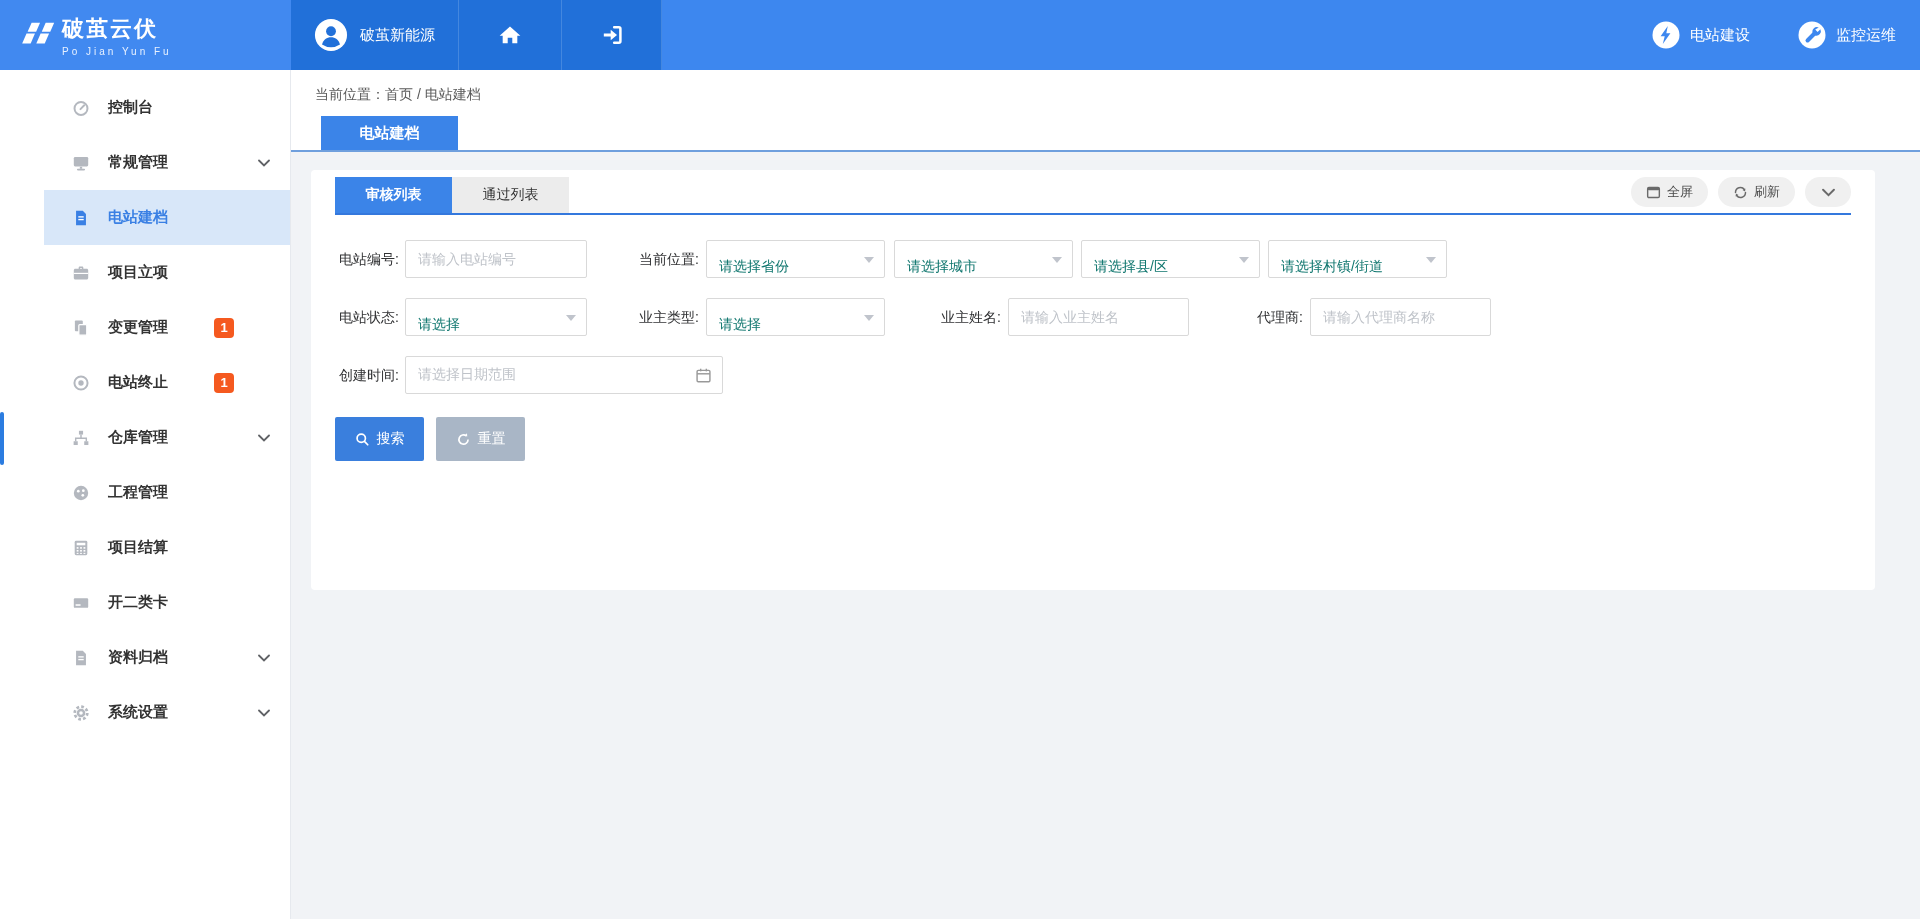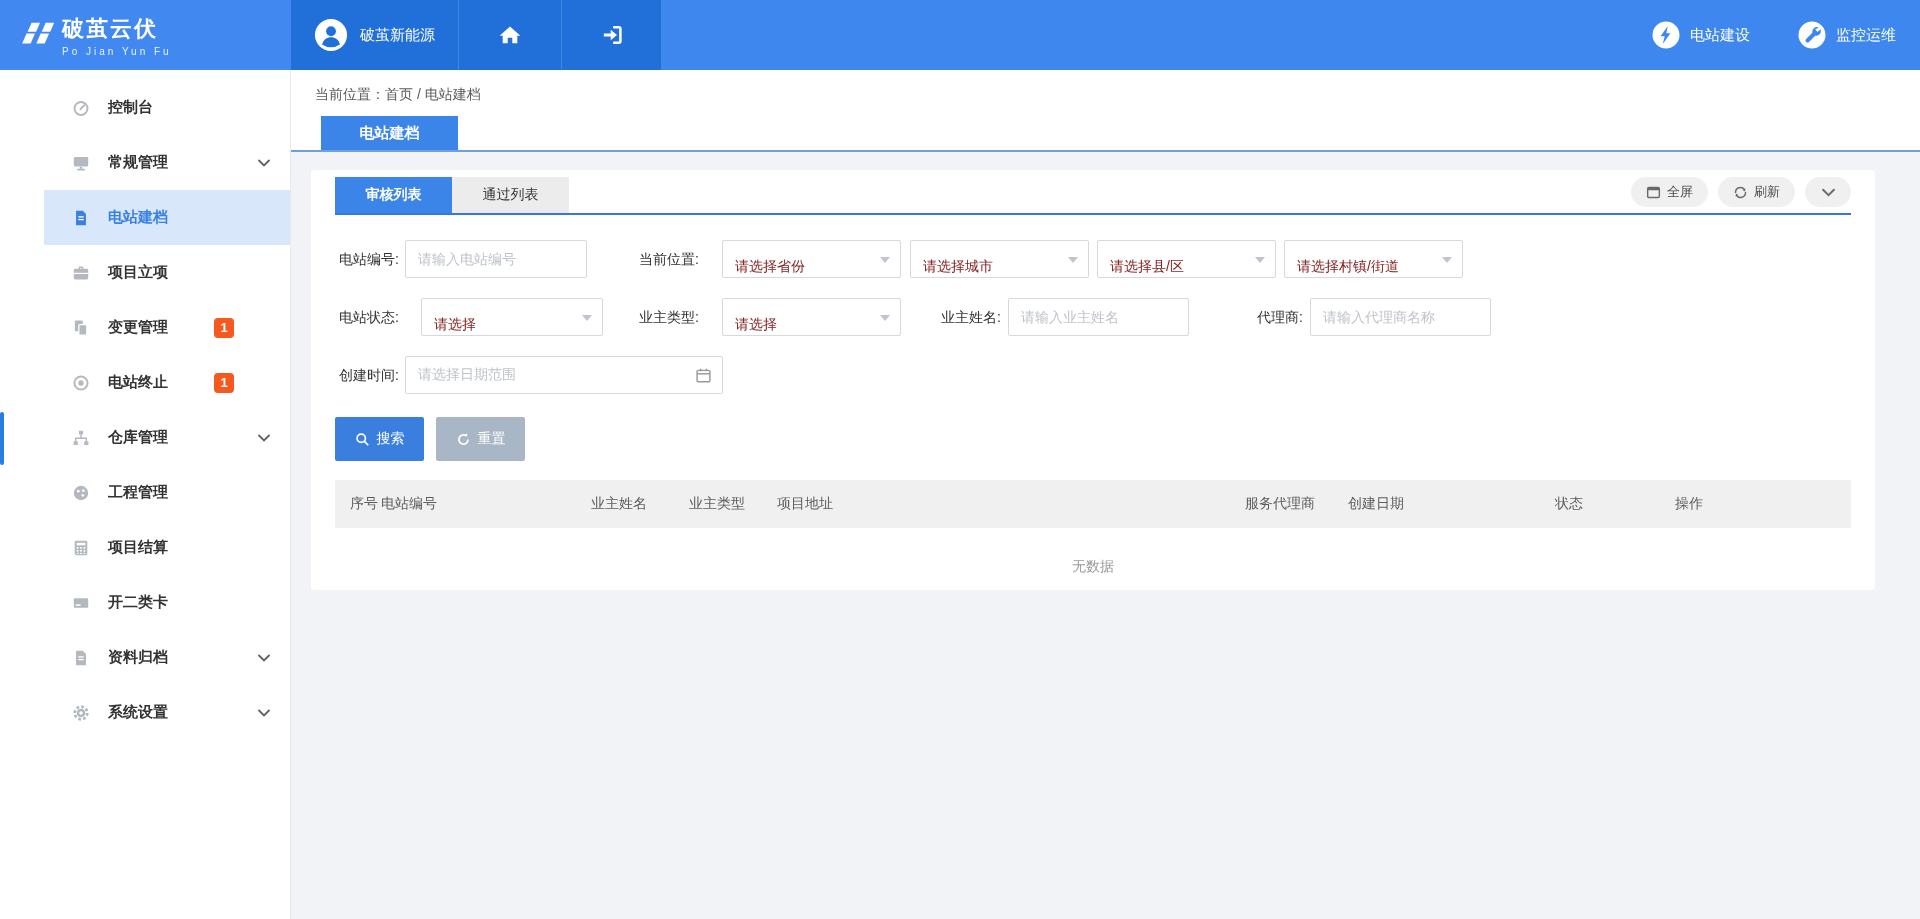--- a/index.html
+++ b/index.html
@@ -54,21 +54,21 @@
   .pill.chev-pill { width:46px; justify-content:center; padding:0; }
 
   
   .filters { padding-top:25px; }
   .frow { position:relative; height:38px; margin-bottom:20px; }
   .frow.r3 { margin-bottom:23px; }
   .flabel { position:absolute; top:0; height:38px; line-height:38px; text-align:right; color:#303133; font-size:14px; white-space:nowrap; }
   .fctl { position:absolute; top:0; height:38px; border:1px solid #d9d9d9; border-radius:2px; background:#fff; font-size:14px; }
   input.fctl { padding:0 12px; color:#333; font-family:inherit; outline:none; }
   input.fctl::placeholder { color:#bfc3c9; }
-  .fselect { display:flex; align-items:center; padding:16px 26px 0 12px; color:#7f1d1d; cursor:pointer;margin-left:16px; }
+  .fselect { display:flex; align-items:center; padding:16px 26px 0 12px; color:#0f766e; cursor:pointer; }
   .fselect .caret { position:absolute; right:10px; top:16px; width:0; height:0; border-left:5px solid transparent; border-right:5px solid transparent; border-top:6px solid #c0c4cc; }
   .fdate { display:flex; align-items:center; padding:0 34px 0 12px; color:#bfc3c9; cursor:pointer; }
   .fdate svg { position:absolute; right:10px; top:10px; width:17px; height:17px; color:#999; }
 
   .actions { display:flex; gap:12px; margin-bottom:19px; }
   .btn { height:44px; width:89px; border:none; border-radius:2px; color:#fff; font-size:14px; display:flex; align-items:center; justify-content:center; gap:7px; cursor:pointer; font-family:inherit; }
   .btn-search { background:#3a7fdd; }
   .btn-reset { background:#a9b6c6; }
 
   
@@ -411,31 +411,17 @@
             <button class="btn btn-reset">
               <svg width="15" height="15" viewBox="0 0 18 18">
                   <path d="M14.5 9a5.5 5.5 0 1 1-2.1-4.3" fill="none" stroke="#fff" stroke-width="2"></path>
                   <path d="M13.2 1.6l.3 3.7-3.5-.7z" fill="#fff"></path>
                 </svg>
               <span>重置</span>
             </button>
           </div>
         </div>
 
-        <div class="tbl">
-          <div class="tbl-head">
-            <div class="th th0">序号</div>
-            <div class="th th1">电站编号</div>
-            <div class="th th2">业主姓名</div>
-            <div class="th th3">业主类型</div>
-            <div class="th th4">项目地址</div>
-            <div class="th th5">服务代理商</div>
-            <div class="th th6">创建日期</div>
-            <div class="th th7">状态</div>
-            <div class="th th8">操作</div>
-          </div>
-          <div class="tbl-empty">无数据</div>
-        </div>
 
       </section>
     </div>
   </main>
 </div>
 
 </body></html>

